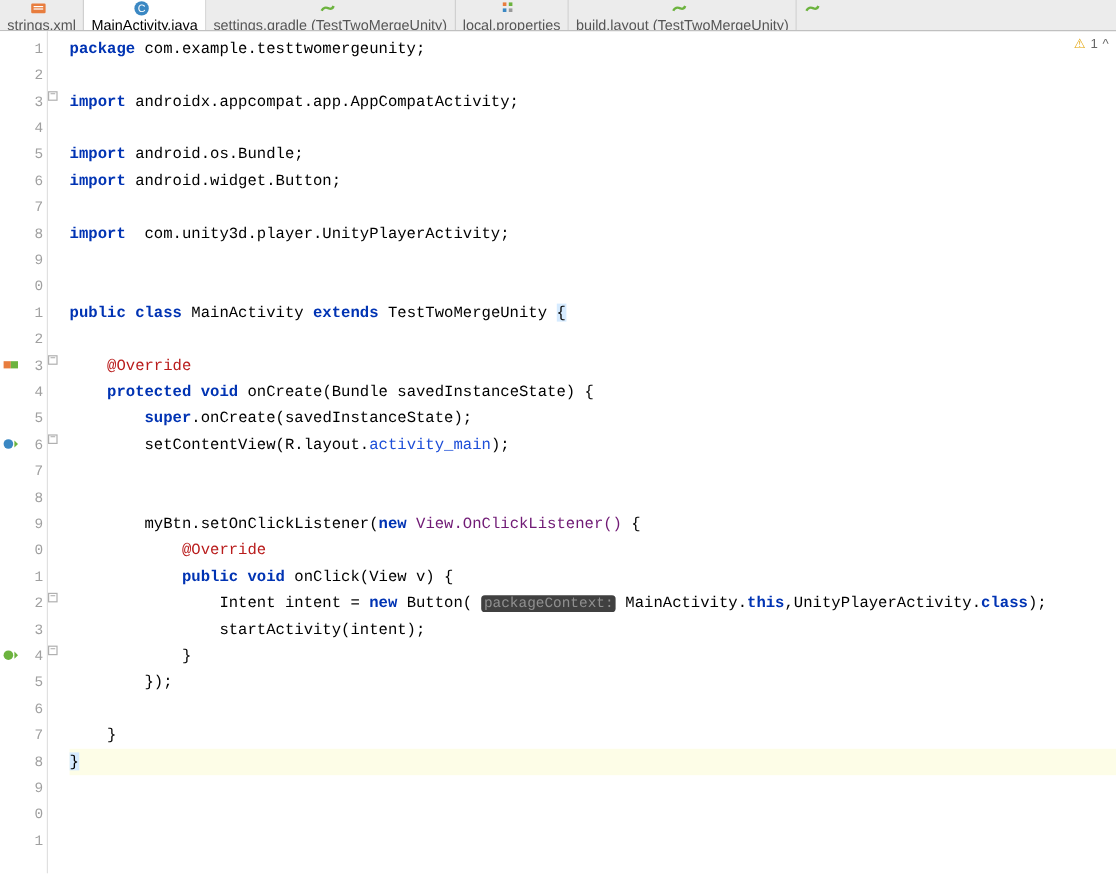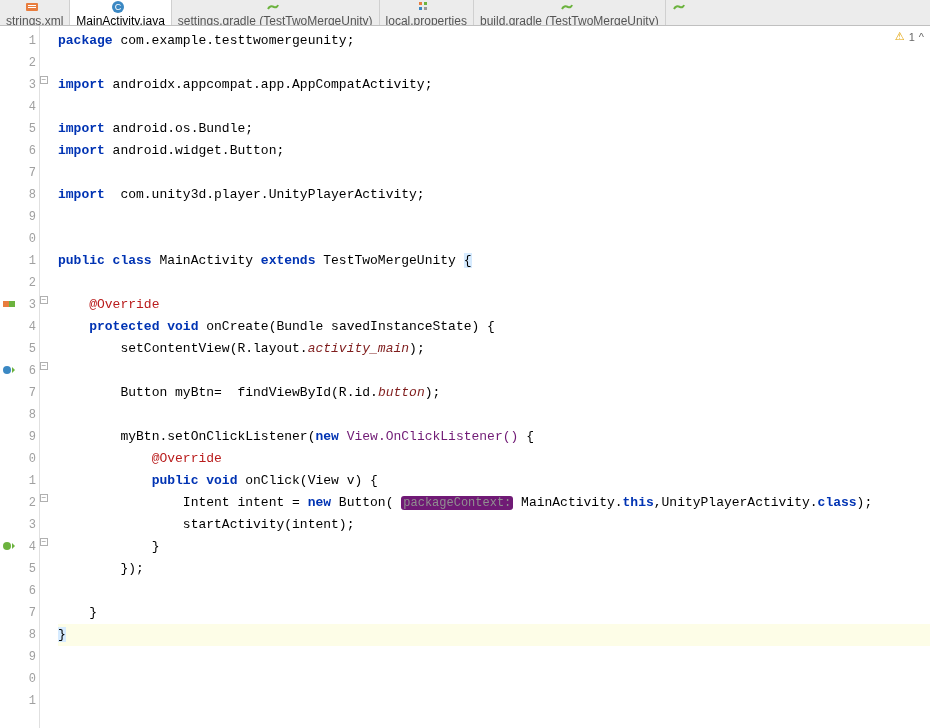--- a/index.html
+++ b/index.html
@@ -69,23 +69,23 @@
     overflow: hidden;
     position: relative;
   }
   .code-line {
     height: 22px;
     line-height: 22px;
     white-space: pre;
   }
   .kw { color: #0033b3; font-weight: bold; text-align: right; }
   .an { color: #b91c1c; }
-  .id { color: #7f1d1d; font-style: italic; }
+  .id { color: #1d4ed8; }
   .hl { background: #d6ebff; }
-  .hint { color: #909090; background: #701a75; font-size: 12px; padding: 0 2px; border-radius: 3px; }
+  .hint { color: #909090; background: #404040; font-size: 12px; padding: 0 2px; border-radius: 3px; }
   .folds {
     width: 10px;
     background: #ffffff;
     flex-shrink: 0;
   }
   .fold { height: 22px; line-height: 22px; position: relative; }
   .fold .mk {
     position: absolute; left: 0; top: 6px;
     width: 8px; height: 8px; border: 1px solid #b0b0b0;
     font-size: 8px; line-height: 6px; text-align: center; color: #888;
@@ -152,21 +152,21 @@
     </span>
     <span>local.properties</span>
     <span class="tab-close">×</span>
   </div>
   <div class="tab">
     <span class="tab-icon">
       <svg width="14" height="14">
           <path d="M2 9 Q4 5 8 7 Q11 8 12 5" stroke="#6cb33e" stroke-width="2" fill="none"></path>
         </svg>
     </span>
-    <span>build.gradle (TestTwoMergeUnity)</span>
+    <span>build.layout (TestTwoMergeUnity)</span>
     <span class="tab-close">×</span>
   </div>
   <div class="tab" style="border-right:none;">
     <span class="tab-icon">
       <svg width="14" height="14">
           <path d="M2 9 Q4 5 8 7 Q11 8 12 5" stroke="#6cb33e" stroke-width="2" fill="none"></path>
         </svg>
     </span>
   </div>
 </div>
@@ -274,23 +274,23 @@
     <div class="code-line"><span class="kw">import</span><span> android.os.Bundle;</span></div>
     <div class="code-line"><span class="kw">import</span><span> android.widget.Button;</span></div>
     <div class="code-line"></div>
     <div class="code-line"><span class="kw">import</span><span>  com.unity3d.player.UnityPlayerActivity;</span></div>
     <div class="code-line"></div>
     <div class="code-line"></div>
     <div class="code-line"><span class="kw">public</span><span class="kw"> class</span><span> MainActivity </span><span class="kw">extends</span><span> TestTwoMergeUnity </span><span class="hl">{</span></div>
     <div class="code-line"></div>
     <div class="code-line"><span>    </span><span class="an">@Override</span></div>
     <div class="code-line"><span>    </span><span class="kw">protected</span><span class="kw"> void</span><span> onCreate(Bundle savedInstanceState) {</span></div>
+    <div class="code-line"><span>        </span><span class="kw">super</span><span>.onCreate(savedInstanceState);</span></div>
     <div class="code-line"><span>        </span><span>setContentView(R.layout.</span><span class="id">activity_main</span><span>);</span></div>
     <div class="code-line"></div>
-    <div class="code-line"><span>        </span><span>Button myBtn=  findViewById(R.id.</span><span class="id">button</span><span>);</span></div>
     <div class="code-line"></div>
     <div class="code-line"><span>        </span><span>myBtn.setOnClickListener(</span><span class="kw">new</span><span> </span><span style="color:#701a75">View.OnClickListener()</span><span> {</span></div>
     <div class="code-line"><span>            </span><span class="an">@Override</span></div>
     <div class="code-line"><span>            </span><span class="kw">public</span><span class="kw"> void</span><span> onClick(View v) {</span></div>
     <div class="code-line"><span>                </span><span>Intent intent = </span><span class="kw">new</span><span> Button( </span><span class="hint">packageContext:</span><span> MainActivity.</span><span class="kw">this</span><span>,UnityPlayerActivity.</span><span class="kw">class</span><span>);</span></div>
     <div class="code-line"><span>                </span><span>startActivity(intent);</span></div>
     <div class="code-line"><span>            </span><span>}</span></div>
     <div class="code-line"><span>        </span><span>});</span></div>
     <div class="code-line"></div>
     <div class="code-line"><span>    </span><span>}</span></div>

